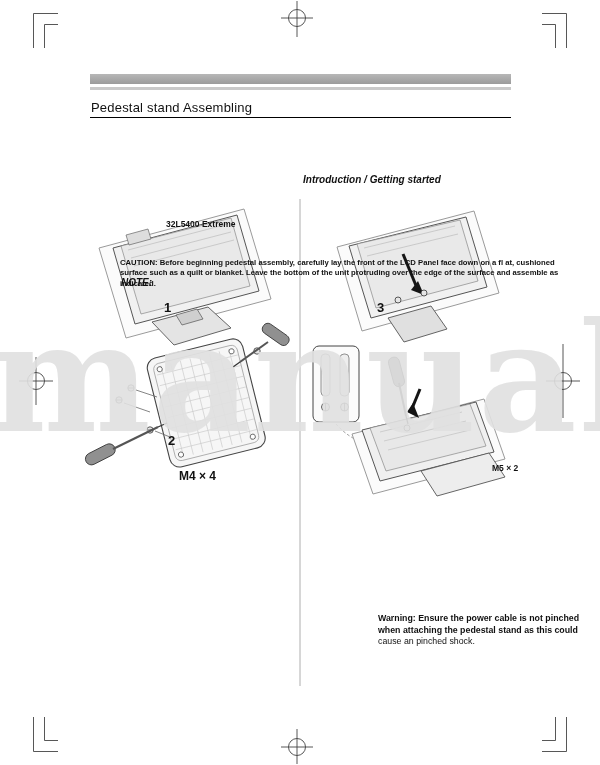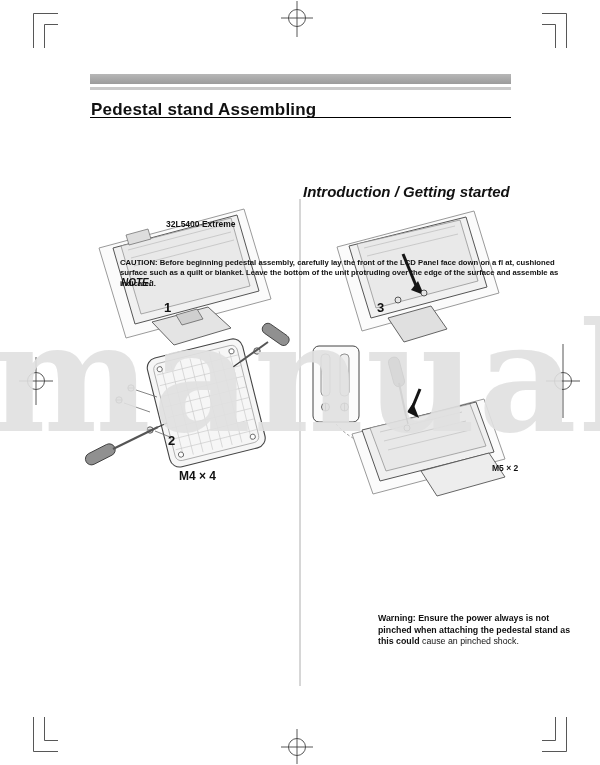--- a/index.html
+++ b/index.html
@@ -7,24 +7,24 @@
   .page {
     position:relative; width:600px; height:765px; background:#ffffff;
     overflow:hidden; font-family:"Liberation Sans", sans-serif; color:#111;
   }
   .art { position:absolute; left:0; top:0; z-index:1; }
   .txt { position:absolute; z-index:3; }
   .bar-thick { position:absolute; left:90px; top:74px; width:421px; height:10px;
     background:linear-gradient(#b7b7b7,#9b9b9b); z-index:3; }
   .bar-thin { position:absolute; left:90px; top:87px; width:421px; height:2.5px;
     background:#c9c9c9; z-index:3; }
-  .section-title { left:91px; top:100px; font-size:17px; font-weight:bold; letter-spacing:.2px; }
+  .section-title { left:91px; top:100px; font-size:13px; font-weight:normal; letter-spacing:.2px; }
   .title-rule { position:absolute; left:90px; top:117px; width:421px;
     border-top:1.2px solid #000; z-index:3; }
-  .breadcrumb { left:303px; top:174px; font-size:15px; font-weight:bold; font-style:italic;margin-top:9px; }
+  .breadcrumb { left:303px; top:174px; font-size:10px; font-weight:bold; font-style:italic; }
   .model-label { left:166px; top:219px; font-size:8.5px; font-weight:bold; }
   .caution { left:120px; top:238px; width:452px; font-size:7.7px; font-weight:bold; line-height:10.3px;margin-top:20px; }
   .note-label { left:121px; top:277px; font-size:10px; font-weight:bold; font-style:italic; }
   .note-text { left:121px; top:288px; width:462px; font-size:7.6px; font-style:italic; }
   .step-num { font-size:13px; font-weight:bold; }
   .pos-num1 { left:164px; top:300px; }
   .pos-num3 { left:377px; top:300px; }
   .pos-num2 { left:168px; top:433px; }
   .m4-label { left:179px; top:469px; font-size:12px; font-weight:bold; }
   .m5-label { left:492px; top:463px; font-size:8.5px; font-weight:bold;text-align:center; }
@@ -185,17 +185,17 @@
   <div class="txt model-label">32L5400 Extreme</div>
   <div class="txt caution">CAUTION: Before beginning pedestal assembly, carefully lay the front of the LCD Panel face down on a fl at, cushioned surface such as a quilt or blanket. Leave the bottom of the unit protruding over the edge of the surface and assemble as indicated.</div>
   <div class="txt note-label">NOTE:</div>
   <div class="txt step-num pos-num1">1</div>
   <div class="txt step-num pos-num3">3</div>
   <div class="txt step-num pos-num2">2</div>
   <div class="txt m4-label">M4 × 4</div>
   <div class="txt m5-label">M5 × 2</div>
 
   <div class="txt warning">
-    <span class="b">Warning: Ensure the power always is not pinched when attaching the pedestal stand as this could</span>
+    <span class="b">Warning: Ensure the power cable is not pinched when attaching the pedestal stand as this could</span>
     <span>cause an pinched shock.</span>
   </div>
 
 </div>
 
 </body></html>

